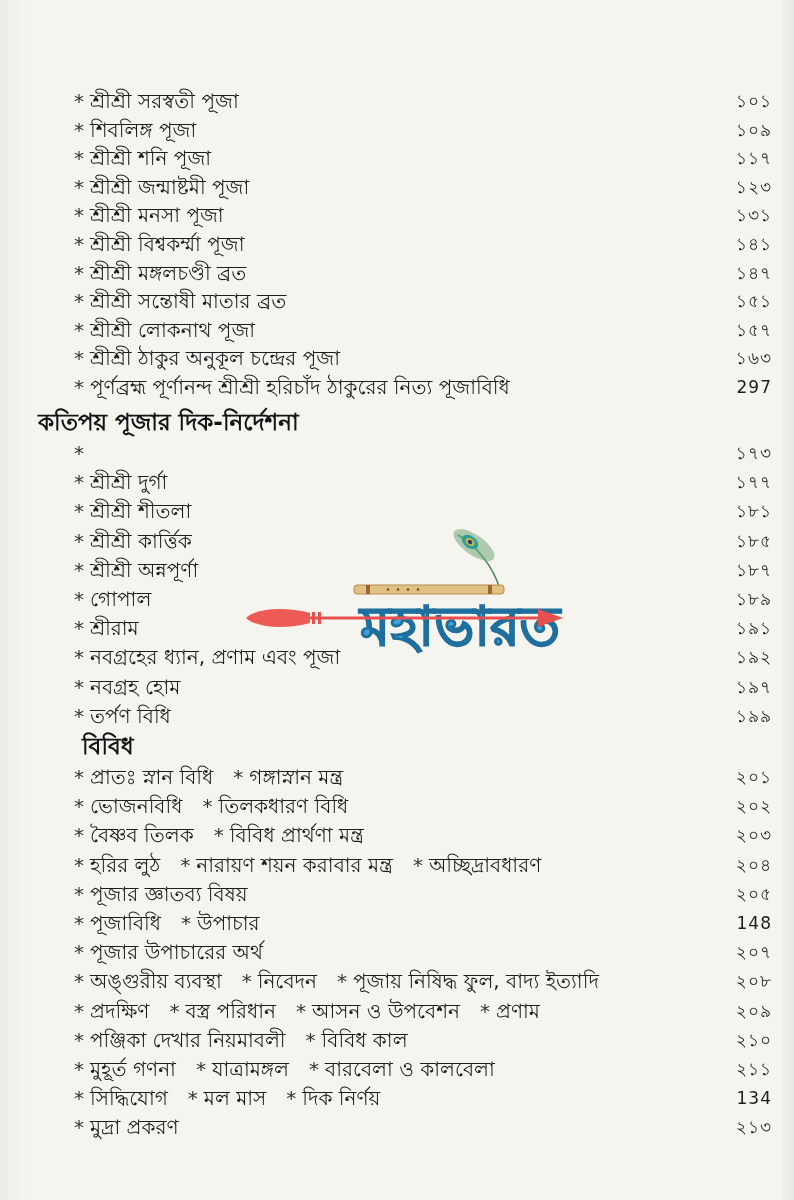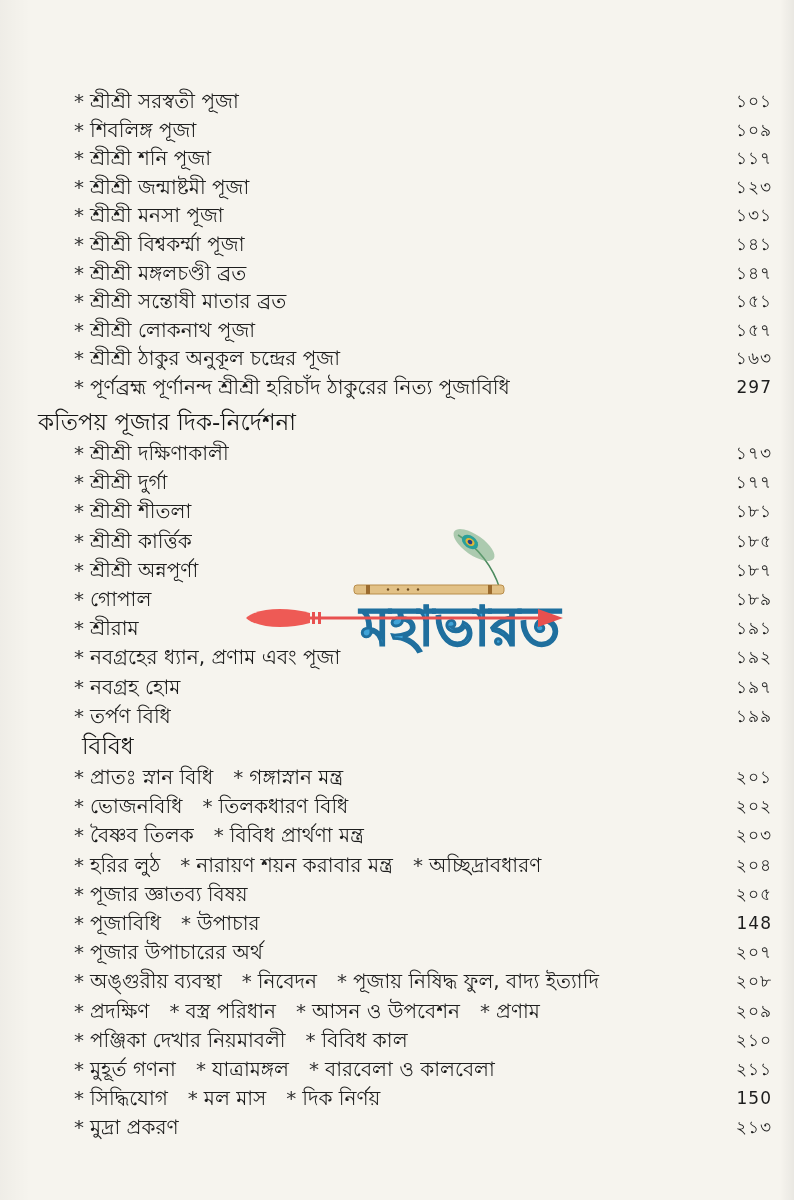--- a/index.html
+++ b/index.html
@@ -24,21 +24,21 @@
   }
   .row .items { position:absolute; left:74px; display:flex; white-space:nowrap; }
   .row .item { margin-right:20px; display:flex; }
   .row .star { margin-right:6px; color:#333; }
   .row .page {
     position:absolute; right:22px; text-align:right; letter-spacing:1px;
     font-size:17px;
   }
   .heading {
     position:absolute; left:38px; height:32px; line-height:32px;
-    font-size:23px; font-weight:normal; color:#141414; white-space:nowrap;
+    font-size:23px; font-weight:bold; color:#141414; white-space:nowrap;
   }
   
   .watermark { position:absolute; left:238px; top:517px; width:330px; height:150px; pointer-events:none; }
 </style>
 </head>
 <body>
 
 <div class="page-shade"></div>
 
 <div class="toc" id="toc">
@@ -139,21 +139,20 @@
           <span>পূর্ণব্রহ্ম পূর্ণানন্দ শ্রীশ্রী হরিচাঁদ ঠাকুরের নিত্য পূজাবিধি</span>
         </span>
       </div>
       <span class="page">297</span>
     </div>
     <div class="heading" style="top: 406px;">কতিপয় পূজার দিক-নির্দেশনা</div>
     <div class="row" style="top: 439px;">
       <div class="items">
         <span class="item">
           <span class="star">*</span>
-          <span>শ্রীশ্রী দক্ষিণাকালী</span>
         </span>
       </div>
       <span class="page">১৭৩</span>
     </div>
     <div class="row" style="top: 468.2px;">
       <div class="items">
         <span class="item">
           <span class="star">*</span>
           <span>শ্রীশ্রী দুর্গা</span>
         </span>
@@ -396,21 +395,21 @@
         </span>
         <span class="item">
           <span class="star">*</span>
           <span>মল মাস</span>
         </span>
         <span class="item">
           <span class="star">*</span>
           <span>দিক নির্ণয়</span>
         </span>
       </div>
-      <span class="page">150</span>
+      <span class="page">134</span>
     </div>
     <div class="row" style="top: 1113.4px;">
       <div class="items">
         <span class="item">
           <span class="star">*</span>
           <span>মুদ্রা প্রকরণ</span>
         </span>
       </div>
       <span class="page">২১৩</span>
     </div>

